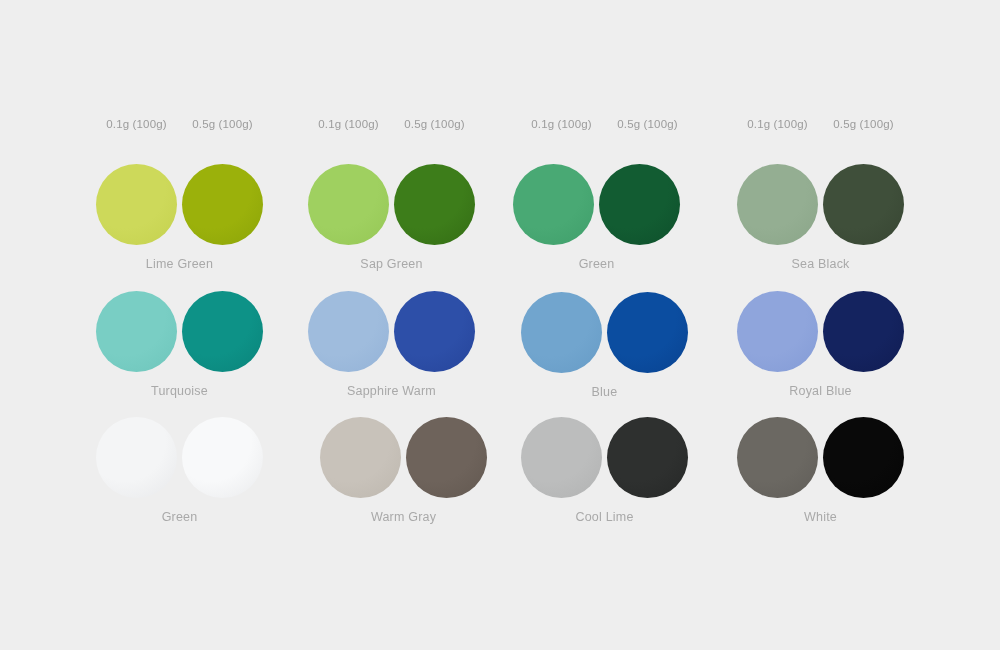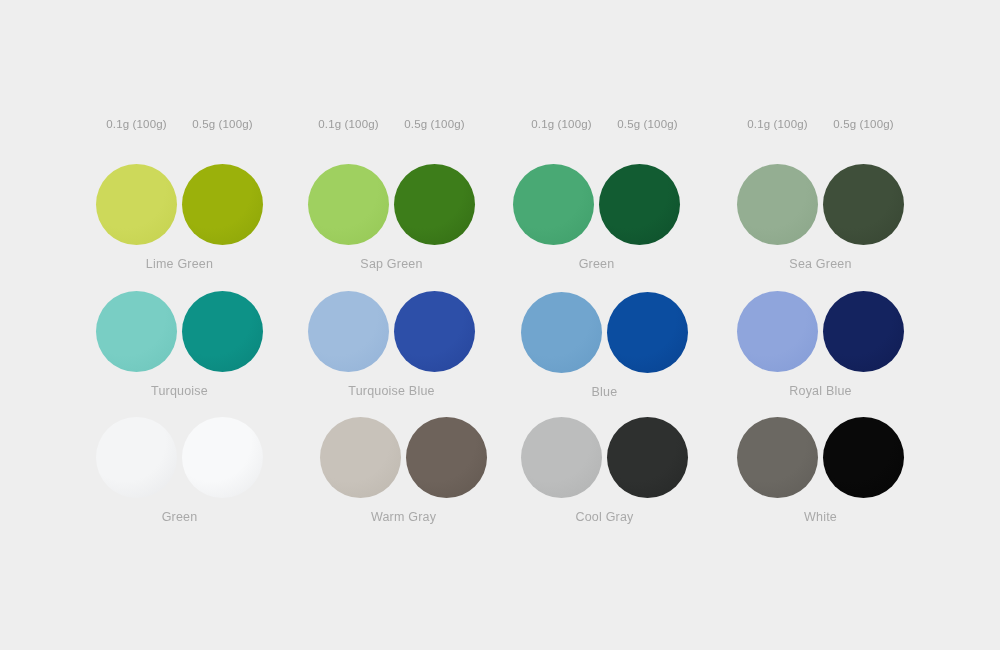--- a/index.html
+++ b/index.html
@@ -98,31 +98,31 @@
         <div class="group-label">Sap Green</div>
       </div>
       <div class="group" style="left: 513px; top: 164px;">
         <div class="swatch left" title="Green 0.1g (100g)" style="background: radial-gradient(circle at 36% 30%, rgb(73, 169, 116) 0%, rgb(73, 169, 116) 52%, rgb(63, 158, 106) 100%);"></div>
         <div class="swatch right" title="Green 0.5g (100g)" style="background: radial-gradient(circle at 36% 30%, rgb(18, 92, 50) 0%, rgb(18, 92, 50) 52%, rgb(14, 79, 43) 100%);"></div>
         <div class="group-label">Green</div>
       </div>
       <div class="group" style="left: 737px; top: 164px;">
         <div class="swatch left" title="Sea Green 0.1g (100g)" style="background: radial-gradient(circle at 36% 30%, rgb(148, 174, 146) 0%, rgb(148, 174, 146) 52%, rgb(138, 165, 136) 100%);"></div>
         <div class="swatch right" title="Sea Green 0.5g (100g)" style="background: radial-gradient(circle at 36% 30%, rgb(63, 79, 58) 0%, rgb(63, 79, 58) 52%, rgb(55, 69, 50) 100%);"></div>
-        <div class="group-label">Sea Green</div>
+        <div class="group-label">Sea Black</div>
       </div>
       <div class="group" style="left: 96px; top: 291px;">
         <div class="swatch left" title="Turquoise 0.1g (100g)" style="background: radial-gradient(circle at 36% 30%, rgb(121, 206, 196) 0%, rgb(121, 206, 196) 52%, rgb(109, 197, 187) 100%);"></div>
         <div class="swatch right" title="Turquoise 0.5g (100g)" style="background: radial-gradient(circle at 36% 30%, rgb(13, 146, 135) 0%, rgb(13, 146, 135) 52%, rgb(10, 131, 122) 100%);"></div>
         <div class="group-label">Turquoise</div>
       </div>
       <div class="group" style="left: 308px; top: 291px;">
         <div class="swatch left" title="Sapphire Blue 0.1g (100g)" style="background: radial-gradient(circle at 36% 30%, rgb(159, 188, 221) 0%, rgb(159, 188, 221) 52%, rgb(147, 178, 215) 100%);"></div>
         <div class="swatch right" title="Sapphire Blue 0.5g (100g)" style="background: radial-gradient(circle at 36% 30%, rgb(45, 79, 168) 0%, rgb(45, 79, 168) 52%, rgb(38, 68, 154) 100%);"></div>
-        <div class="group-label">Turquoise Blue</div>
+        <div class="group-label">Sapphire Warm</div>
       </div>
       <div class="group" style="left: 521px; top: 292px;">
         <div class="swatch left" title="Blue 0.1g (100g)" style="background: radial-gradient(circle at 36% 30%, rgb(113, 165, 206) 0%, rgb(113, 165, 206) 52%, rgb(102, 155, 198) 100%);"></div>
         <div class="swatch right" title="Blue 0.5g (100g)" style="background: radial-gradient(circle at 36% 30%, rgb(11, 77, 160) 0%, rgb(11, 77, 160) 52%, rgb(8, 66, 144) 100%);"></div>
         <div class="group-label">Blue</div>
       </div>
       <div class="group" style="left: 737px; top: 291px;">
         <div class="swatch left" title="Royal Blue 0.1g (100g)" style="background: radial-gradient(circle at 36% 30%, rgb(143, 165, 220) 0%, rgb(143, 165, 220) 52%, rgb(131, 155, 214) 100%);"></div>
         <div class="swatch right" title="Royal Blue 0.5g (100g)" style="background: radial-gradient(circle at 36% 30%, rgb(20, 35, 95) 0%, rgb(20, 35, 95) 52%, rgb(16, 28, 82) 100%);"></div>
         <div class="group-label">Royal Blue</div>
@@ -133,21 +133,21 @@
         <div class="group-label">Green</div>
       </div>
       <div class="group" style="left: 320px; top: 417px;">
         <div class="swatch left" title="Warm Gray 0.1g (100g)" style="background: radial-gradient(circle at 36% 30%, rgb(200, 194, 186) 0%, rgb(200, 194, 186) 52%, rgb(189, 183, 174) 100%);"></div>
         <div class="swatch right" title="Warm Gray 0.5g (100g)" style="background: radial-gradient(circle at 36% 30%, rgb(110, 99, 91) 0%, rgb(110, 99, 91) 52%, rgb(98, 88, 80) 100%);"></div>
         <div class="group-label">Warm Gray</div>
       </div>
       <div class="group" style="left: 521px; top: 417px;">
         <div class="swatch left" title="Cool Gray 0.1g (100g)" style="background: radial-gradient(circle at 36% 30%, rgb(188, 189, 189) 0%, rgb(188, 189, 189) 52%, rgb(177, 178, 178) 100%);"></div>
         <div class="swatch right" title="Cool Gray 0.5g (100g)" style="background: radial-gradient(circle at 36% 30%, rgb(46, 48, 47) 0%, rgb(46, 48, 47) 52%, rgb(38, 40, 39) 100%);"></div>
-        <div class="group-label">Cool Gray</div>
+        <div class="group-label">Cool Lime</div>
       </div>
       <div class="group" style="left: 737px; top: 417px;">
         <div class="swatch left" title="Black 0.1g (100g)" style="background: radial-gradient(circle at 36% 30%, rgb(107, 104, 98) 0%, rgb(107, 104, 98) 52%, rgb(96, 93, 88) 100%);"></div>
         <div class="swatch right" title="Black 0.5g (100g)" style="background: radial-gradient(circle at 36% 30%, rgb(9, 9, 9) 0%, rgb(9, 9, 9) 52%, rgb(5, 5, 5) 100%);"></div>
         <div class="group-label">White</div>
       </div>
     </div>
 </div>
 
 </body></html>

